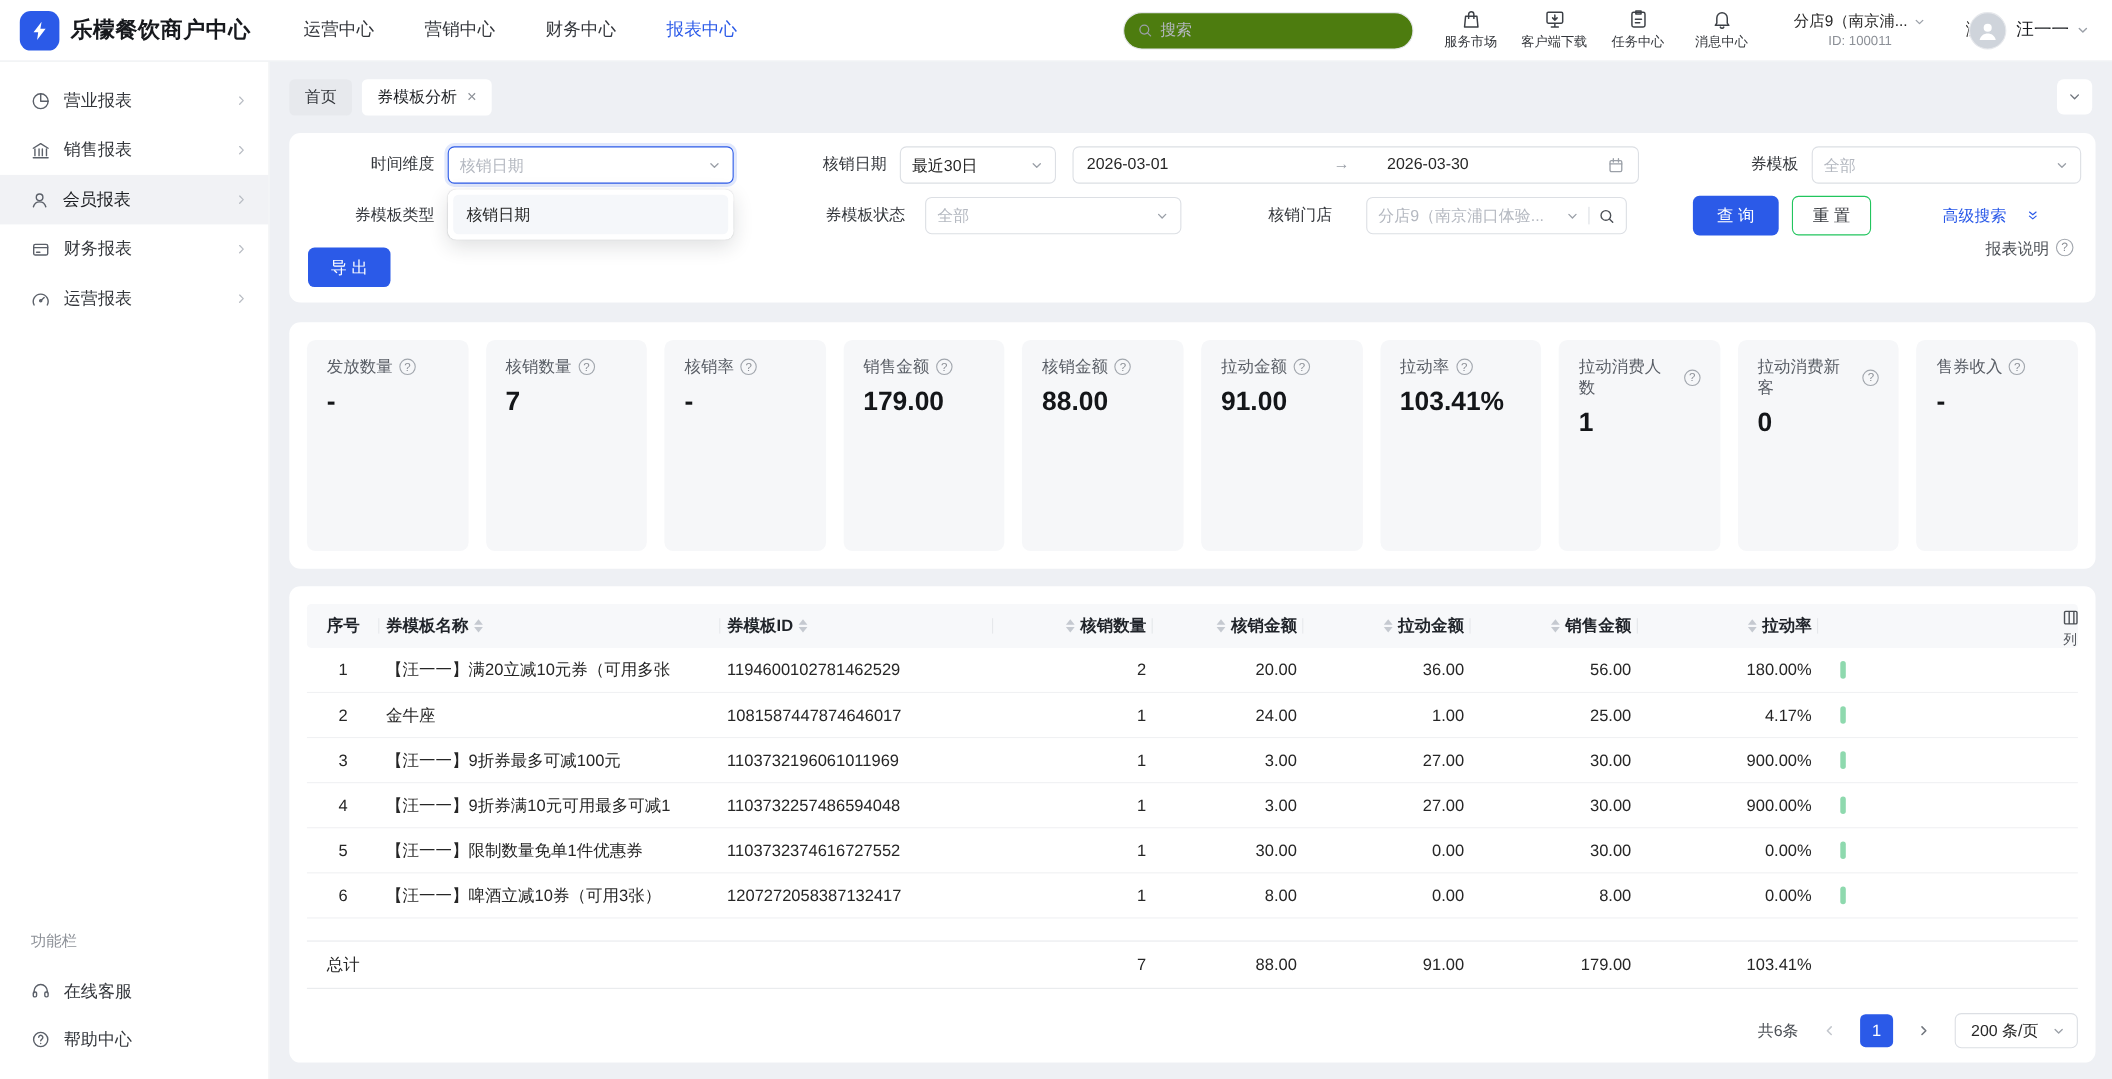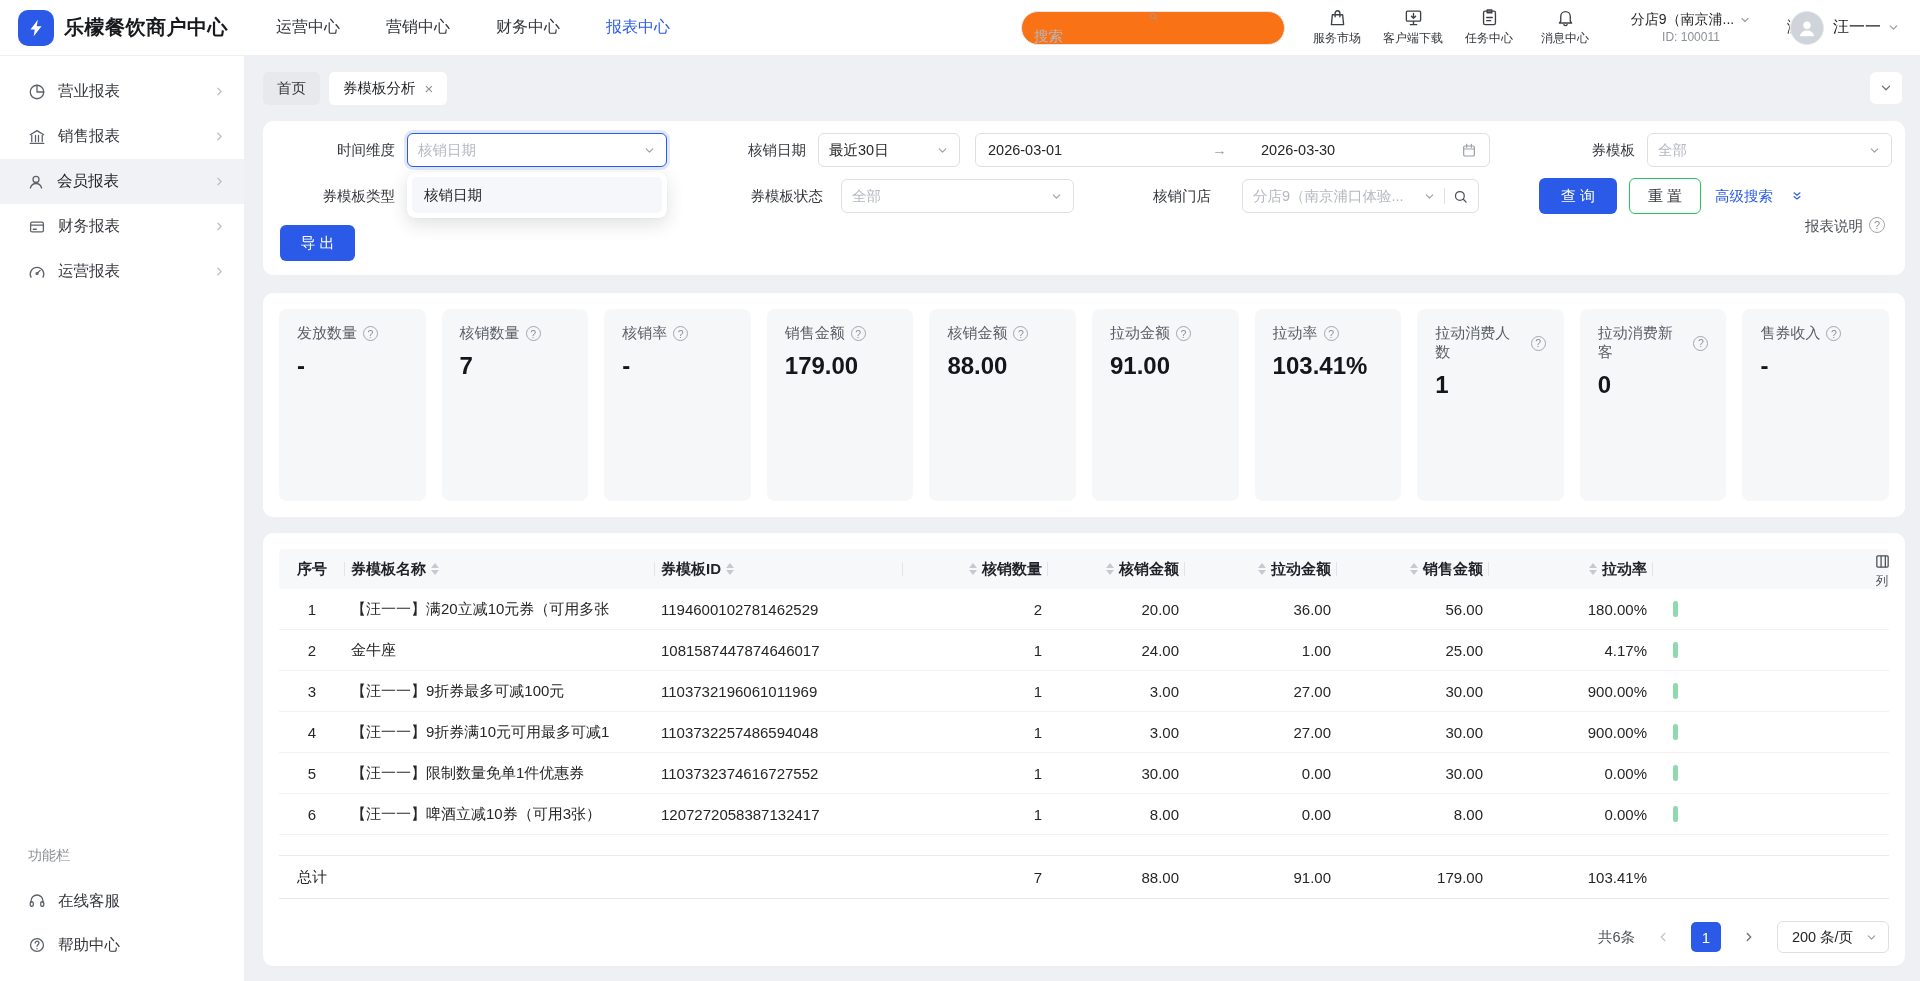--- a/index.html
+++ b/index.html
@@ -12,23 +12,23 @@
   .topbar { position:absolute; left:0; top:0; width:1920px; height:56px;
     background:#fff; border-bottom:1px solid #eceef1; display:flex; align-items:center;
     padding:0 20px 0 18px; z-index:60; }
   .brand { display:flex; align-items:center; gap:10px; }
   .logo { width:36px; height:36px; border-radius:10px; background:#2b5ae8;
     display:flex; align-items:center; justify-content:center; cursor:pointer; }
   .brand-name { font-size:20px; font-weight:700; color:#17191d; letter-spacing:.5px; }
   .topnav { display:flex; gap:46px; margin-left:48px; }
   .topnav-item { font-size:16px; color:#33363b; cursor:pointer; white-space:nowrap; }
   .topnav-item.active { color:#2b5ae8; font-weight:500; }
-  .searchbox { margin-left:auto; width:264px; height:34px; background:#f97316;
+  .searchbox { margin-left:auto; width:264px; height:34px; background:#4d7c0f;
     border:1px solid #e4e6ea; border-radius:17px; display:flex; align-items:center;
-    padding:0 12px; gap:7px; color:#9ba0a8;flex-direction:column; }
+    padding:0 12px; gap:7px; color:#9ba0a8; }
   .searchbox input { border:0; outline:0; background:transparent; width:100%;
     font-size:14.5px; color:#262626; font-family:inherit; }
   .searchbox input::placeholder { color:#b4b8c0; }
   .quick-actions { display:flex; margin-left:14px; }
   .qa-item { width:76px; display:flex; flex-direction:column; align-items:center;
     gap:3px; cursor:pointer; color:#3c4046; }
   .qa-item span { font-size:12px; color:#33363b; white-space:nowrap; }
   .store-select { margin-left:14px; display:flex; flex-direction:column; align-items:center;
     cursor:pointer; min-width:148px; }
   .store-row { display:flex; align-items:center; gap:5px; font-size:14px; color:#262626; white-space:nowrap; }
@@ -377,21 +377,21 @@
         </svg>
       <span class="vdiv"></span>
       <svg style="color:#4c5056" width="15" height="15" viewBox="0 0 24 24" fill="none" stroke="currentColor" stroke-width="2" stroke-linecap="round">
           <circle cx="11" cy="11" r="7"></circle>
           <path d="M16.5 16.5L21 21"></path>
         </svg>
     </div>
 
     <button class="btn btn-primary" style="left:1276px; top:57px; width:78px; height:36px;">查 询</button>
     <button class="btn btn-plain" style="left:1366px; top:57px; width:72px; height:36px;">重 置</button>
-    <div class="link-adv" style="left:1452px; top:58px;gap:18px;">
+    <div class="link-adv" style="left:1503px; top:58px;gap:18px;">
       <span>高级搜索</span>
       <svg width="12" height="12" viewBox="0 0 24 24" fill="none" stroke="currentColor" stroke-width="2.2" stroke-linecap="round" stroke-linejoin="round">
           <path d="M6 5.5l6 5 6-5"></path>
           <path d="M6 13l6 5 6-5"></path>
         </svg>
     </div>
 
     <button class="btn btn-primary" style="left:17px; top:104px; width:75px; height:36px;">导 出</button>
     <div class="report-note">
       <span>报表说明</span>

